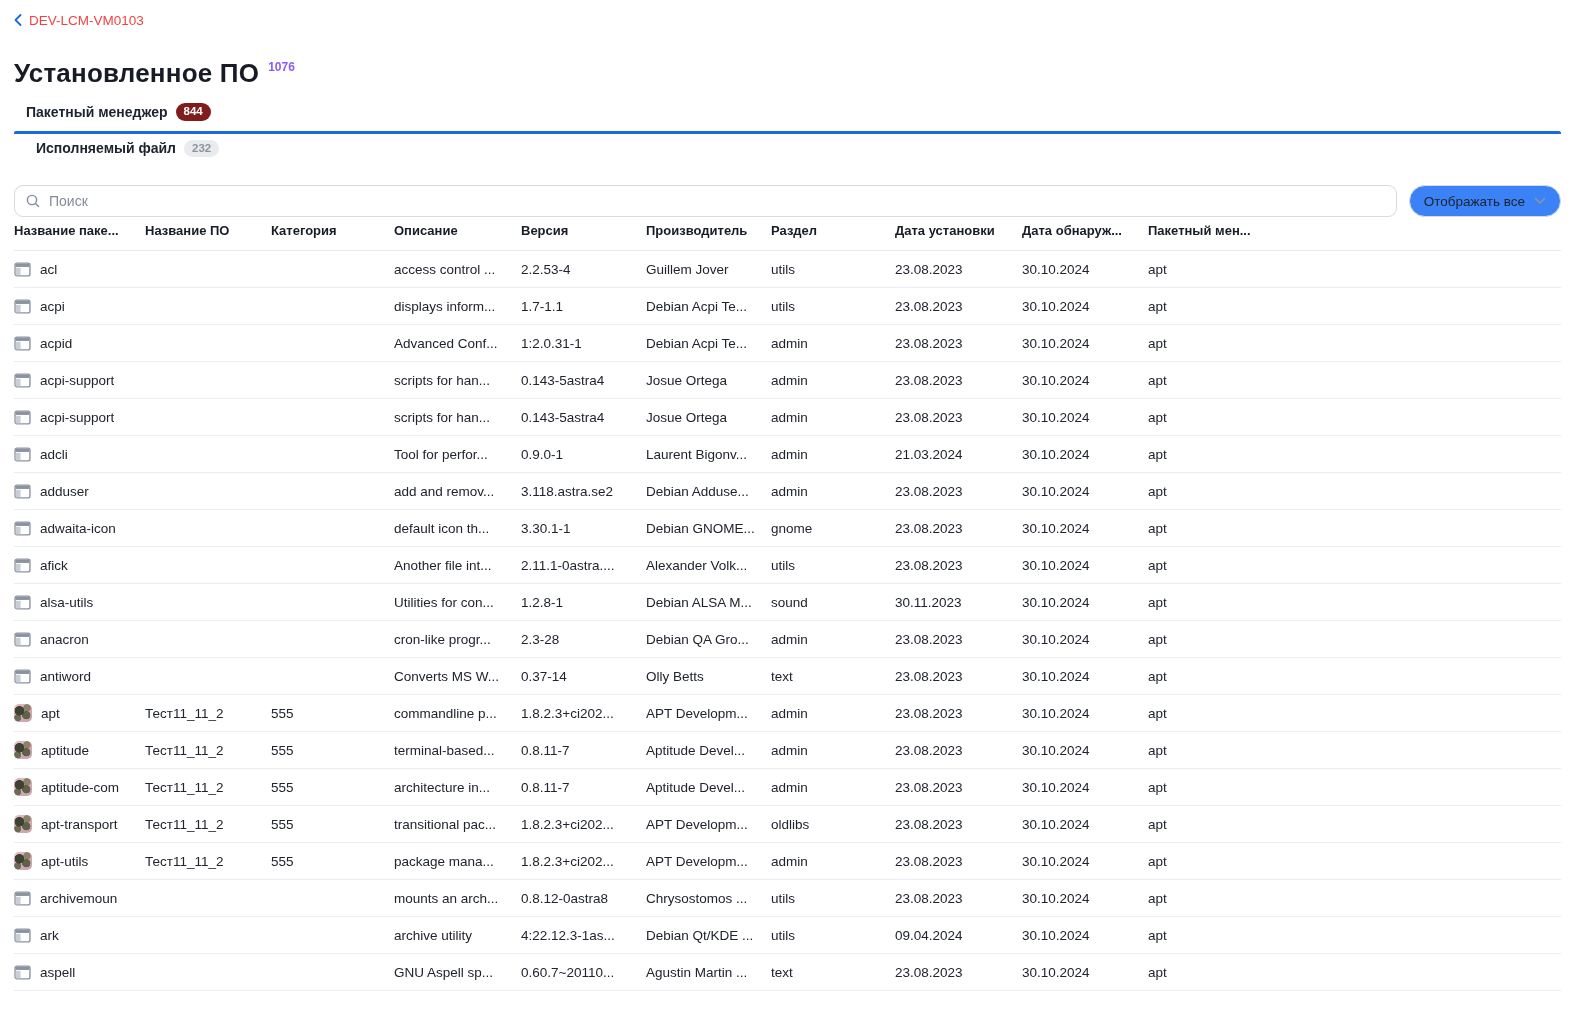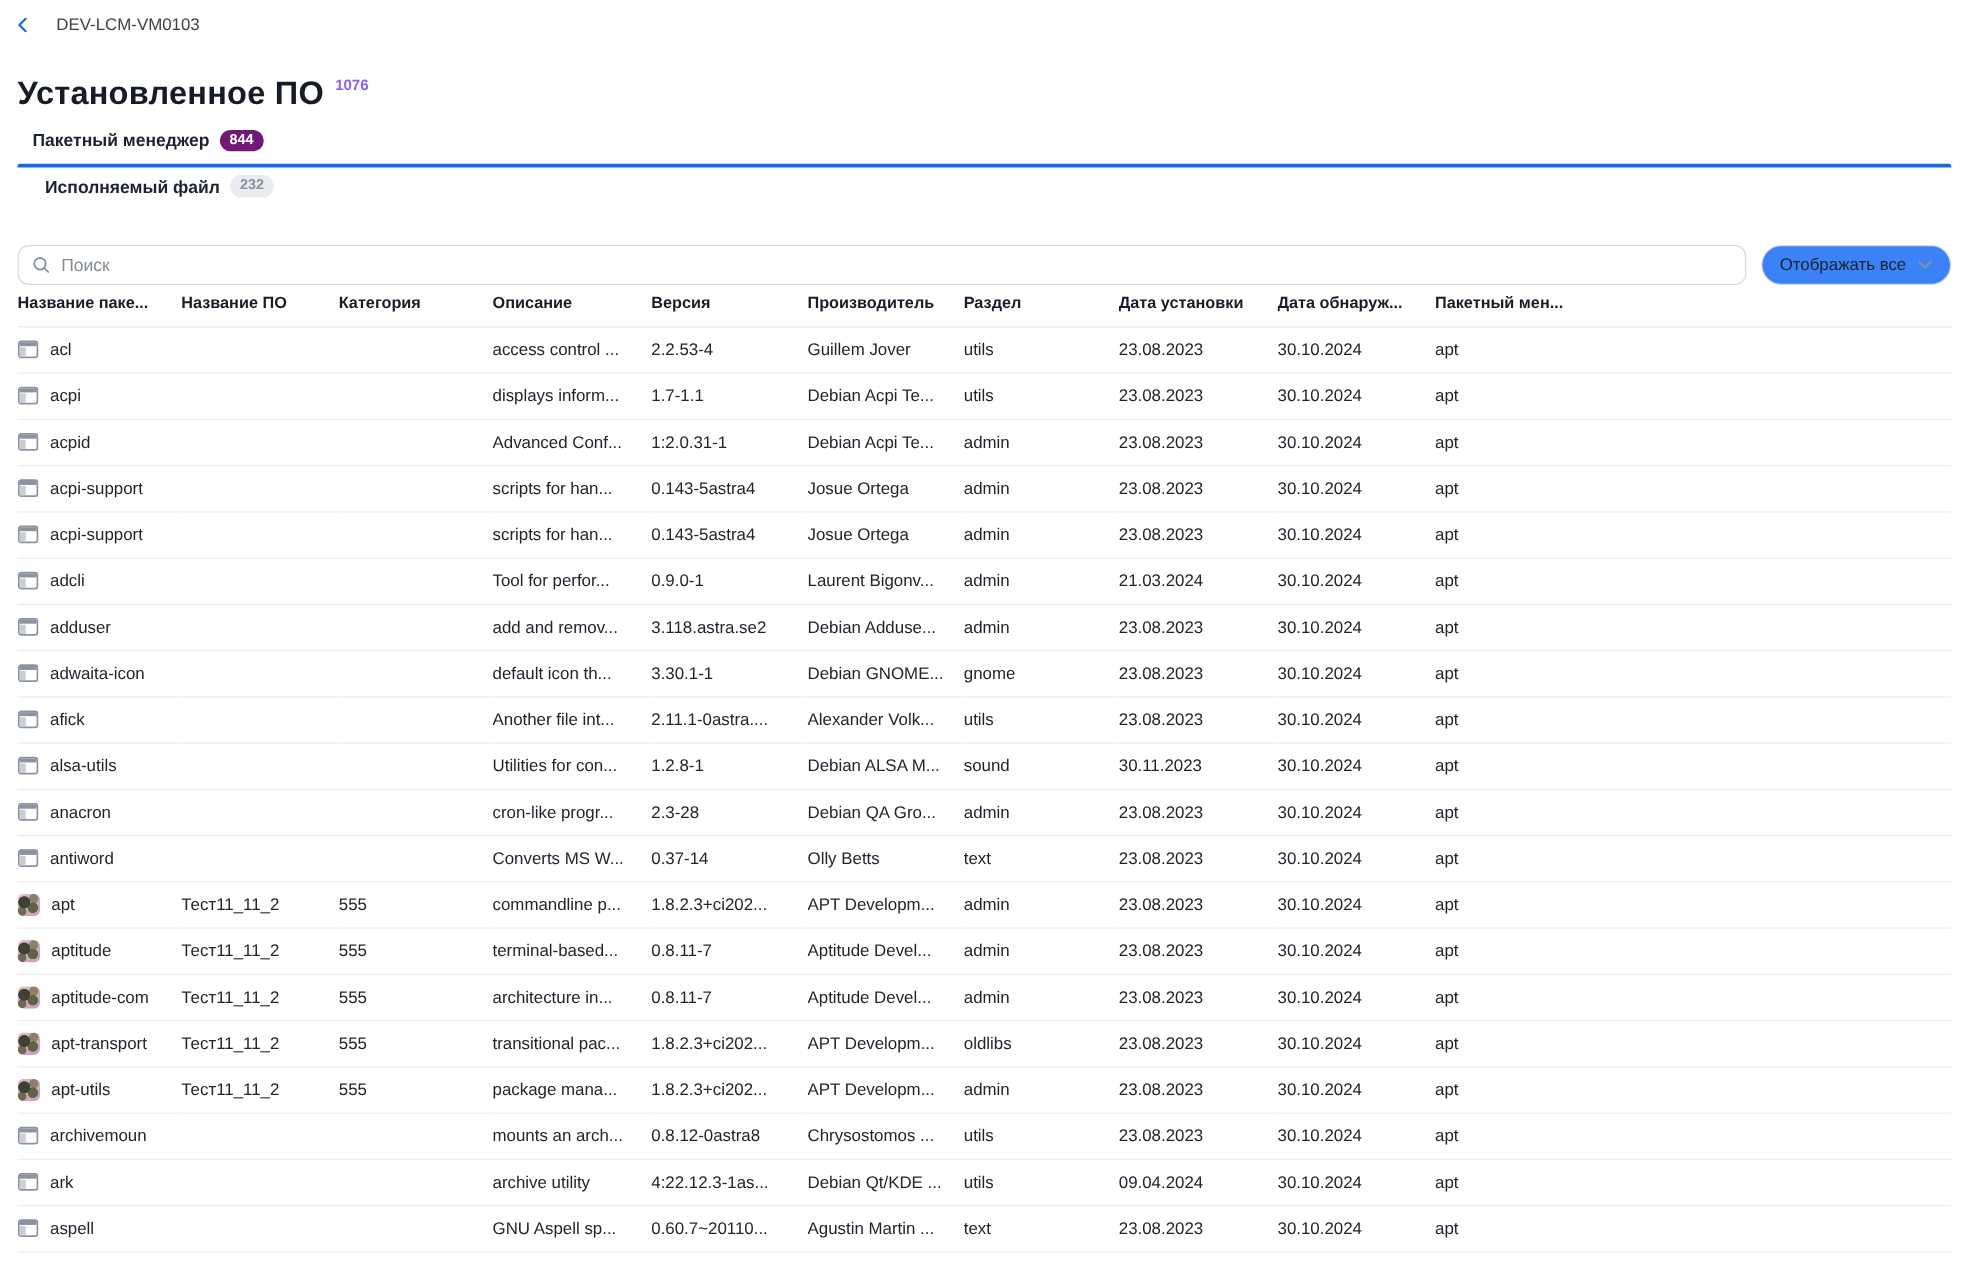--- a/index.html
+++ b/index.html
@@ -6,22 +6,22 @@
   html,body { width:1576px; height:1016px; background:#ffffff; }
   body {
     font-family: "Liberation Sans", "DejaVu Sans", sans-serif;
     color:#1c222e;
     overflow:hidden;
   }
   .page { padding: 12px 15px 0 14px; }
 
   
   .breadcrumb {
-    display:inline-flex; align-items:center; gap:23px;
-    color:#404040; font-size:13.5px; cursor:pointer; text-decoration:none;text-align:center;
+    display:inline-flex; align-items:center; gap:7px;
+    color:#ef4444; font-size:13.5px; cursor:pointer; text-decoration:none;text-align:center;
   }
   .breadcrumb svg { display:block; }
 
   
   .title-row { margin-top:28px; display:flex; align-items:flex-start; }
   .page-title { font-size:26px; font-weight:700; color:#161b26; letter-spacing:.2px; }
   .title-count { font-size:12px; font-weight:600; color:#8b5cf6; margin-left:9px; margin-top:2px; }
 
   
   .tabs { display:flex; margin-top:8px;flex-direction:column; }
@@ -31,25 +31,25 @@
     font-size:14px; font-weight:600; color:#1c222e; position:relative;
   }
   .tab + .tab { margin-left:10px; }
   .tab.active::after {
     content:""; position:absolute; left:0; right:0; bottom:0; height:3px;
     background:#1b6be0; border-radius:2px 2px 0 0;
   }
   .badge {
     font-size:11.5px; font-weight:700; padding:3px 8px; border-radius:10px; line-height:1;
   }
-  .badge.blue { background:#701a75; color:#ffffff; }
+  .badge.blue { background:#7f1d1d; color:#ffffff; }
   .badge.gray { background:#e9ebee; color:#8d94a0; }
 
   
-  .toolbar { display:flex; margin-top:25px; align-items:flex-end; }
+  .toolbar { display:flex; margin-top:15px; align-items:flex-end; }
   .search-box {
     flex:1; height:32px; border:1px solid #d7dade; border-radius:9px;
     display:flex; align-items:center; padding:0 10px; background:#fff;
   }
   .search-box svg { flex:none; }
   .search-input {
     border:none; outline:none; flex:1; margin-left:8px;
     font-size:14px; color:#1c222e; font-family:inherit; background:transparent;
   }
   .search-input::placeholder { color:#848c99; }

